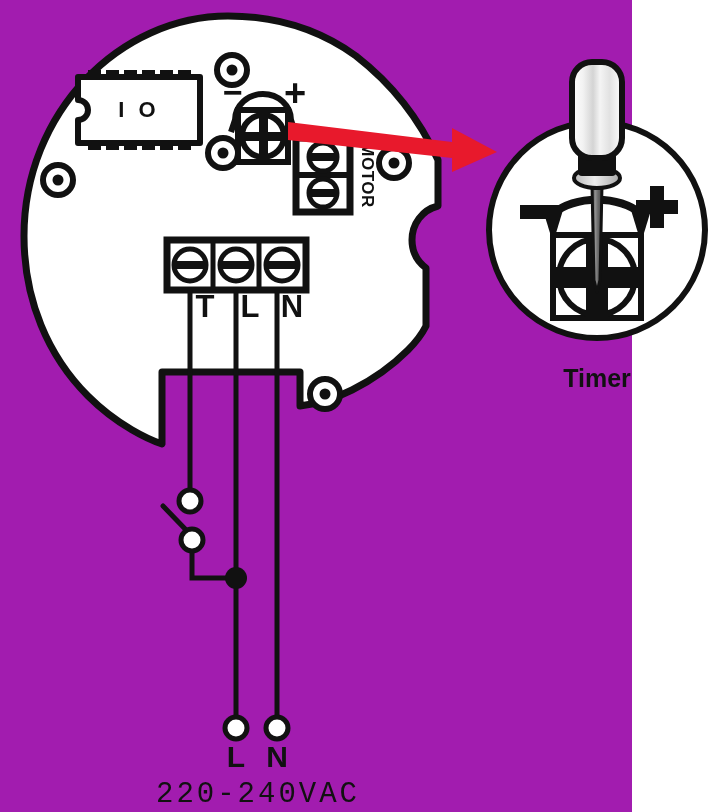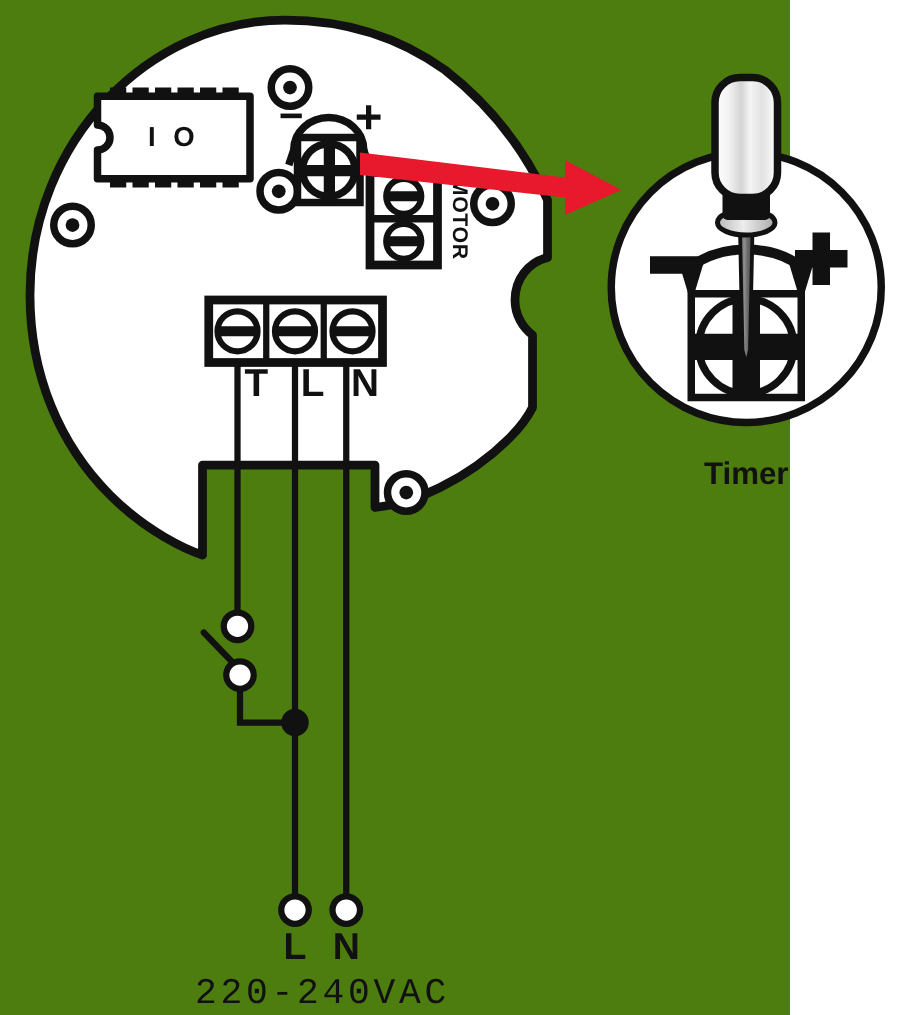--- a/index.html
+++ b/index.html
@@ -1,18 +1,18 @@
 <!DOCTYPE html>
 <html><head>
 <meta charset="utf-8">
 <style>
   html,body{margin:0;padding:0;background:#ffffff;}
   body{width:720px;height:812px;overflow:hidden;
        font-family:"Liberation Sans",sans-serif;}
-  #stage{position:relative;width:632px;height:812px;background:#4d7c0f;}
+  #stage{position:relative;width:632px;height:812px;background:#a21caf;}
   svg{display:block;}
   .lbl{font-family:"Liberation Sans",sans-serif;font-weight:700;fill:#111111;}
   .lbl-mono{font-family:"Liberation Mono",monospace;fill:#111111;}
 </style>
 </head>
 <body>
 
 <div id="stage">
 <svg width="720" height="812" viewBox="0 0 720 812">
 

